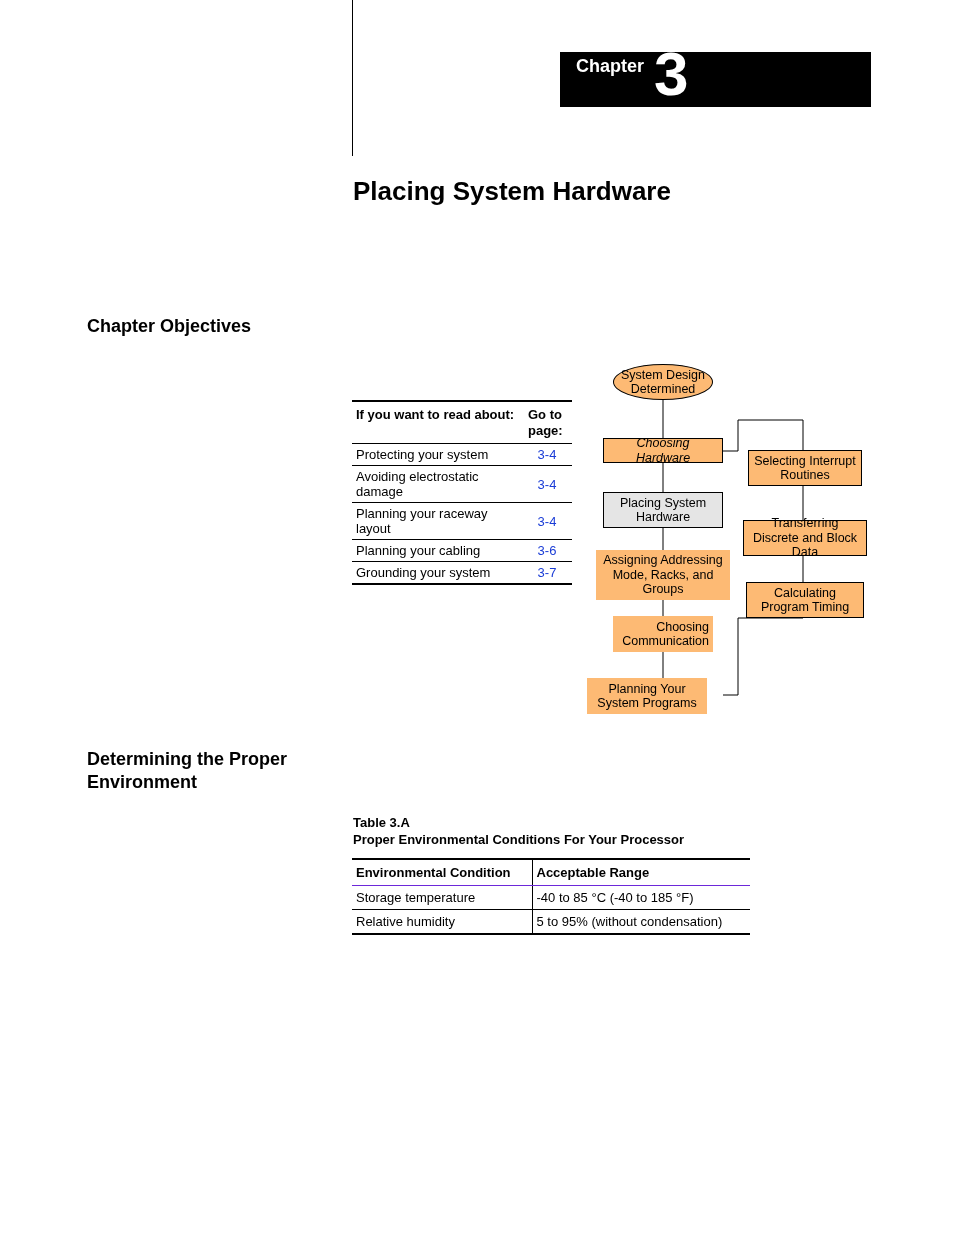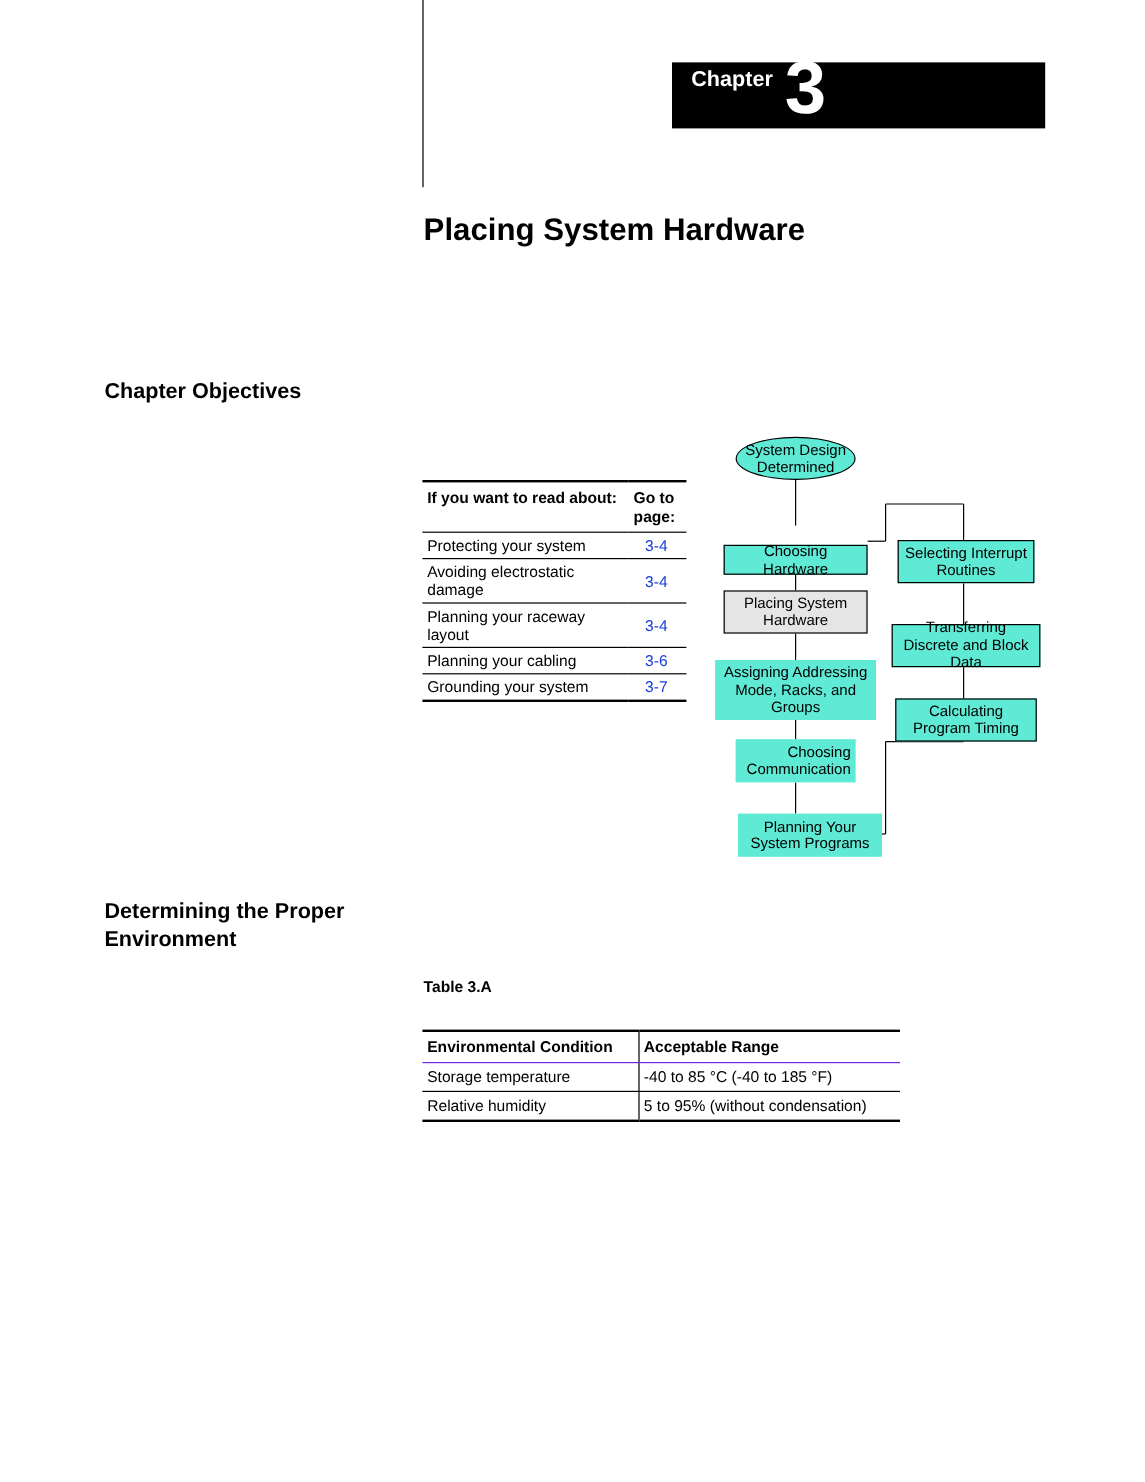--- a/index.html
+++ b/index.html
@@ -94,21 +94,21 @@
     position: absolute;
     left: 583px;
     top: 360px;
     width: 290px;
     height: 360px;
   }
   .flow svg { position: absolute; left: 0; top: 0; }
   .flow-box {
     position: absolute;
     border: 1px solid #000;
-    background: #5eead4;
+    background: #fdba74;
     font-size: 12.5px;
     text-align: center;
     display: flex;
     align-items: center;
     justify-content: center;
     line-height: 1.15;
     font-family: "Arial Narrow", Arial, sans-serif;
     font-stretch: condensed;
     padding: 2px 4px;
   }
@@ -215,35 +215,36 @@
     <line x1="140" y1="91" x2="155" y2="91" stroke="#000" stroke-width="1"></line>
     <line x1="155" y1="91" x2="155" y2="60" stroke="#000" stroke-width="1"></line>
     <line x1="155" y1="60" x2="220" y2="60" stroke="#000" stroke-width="1"></line>
     <line x1="140" y1="335" x2="155" y2="335" stroke="#000" stroke-width="1"></line>
     <line x1="155" y1="335" x2="155" y2="258" stroke="#000" stroke-width="1"></line>
     <line x1="155" y1="258" x2="220" y2="258" stroke="#000" stroke-width="1"></line>
   </svg>
 
   <div class="flow-box oval" style="left:30px; top:4px; width:100px; height:36px;">System Design Determined</div>
 
-  <div class="flow-box" style="left:20px; top:94px; width:120px; height:25px;">Choosing Hardware</div>
+  <div class="flow-box" style="left:20px; top:78px; width:120px; height:25px;font-style:italic;">Choosing Hardware</div>
   <div class="flow-box shaded" style="left:20px; top:132px; width:120px; height:36px;">Placing System Hardware</div>
   <div class="flow-box" style="left:13px; top:190px; width:134px; height:50px; border:none;">Assigning Addressing Mode, Racks, and Groups</div>
   <div class="flow-box" style="left:30px; top:256px; width:100px; height:36px; border:none;text-align:right;">Choosing Communication</div>
-  <div class="flow-box" style="left:32px; top:318px; width:120px; height:36px; border:none;">Planning Your System Programs</div>
+  <div class="flow-box" style="left:4px; top:318px; width:120px; height:36px; border:none;">Planning Your System Programs</div>
 
   <div class="flow-box" style="left:165px; top:90px; width:114px; height:36px;">Selecting Interrupt Routines</div>
   <div class="flow-box" style="left:160px; top:160px; width:124px; height:36px;">Transferring Discrete and Block Data</div>
   <div class="flow-box" style="left:163px; top:222px; width:118px; height:36px;">Calculating Program Timing</div>
 </div>
 
 <h2 class="section-title-2">Determining the Proper Environment</h2>
 
 <div class="table-caption">
   <span>Table 3.A</span><br>
+  <span>Proper Environmental Conditions For Your Processor</span>
 </div>
 
 <table class="env-table">
   <thead>
     <tr>
       <th class="cond">Environmental Condition</th>
       <th>Acceptable Range</th>
     </tr>
   </thead>
   <tbody>

